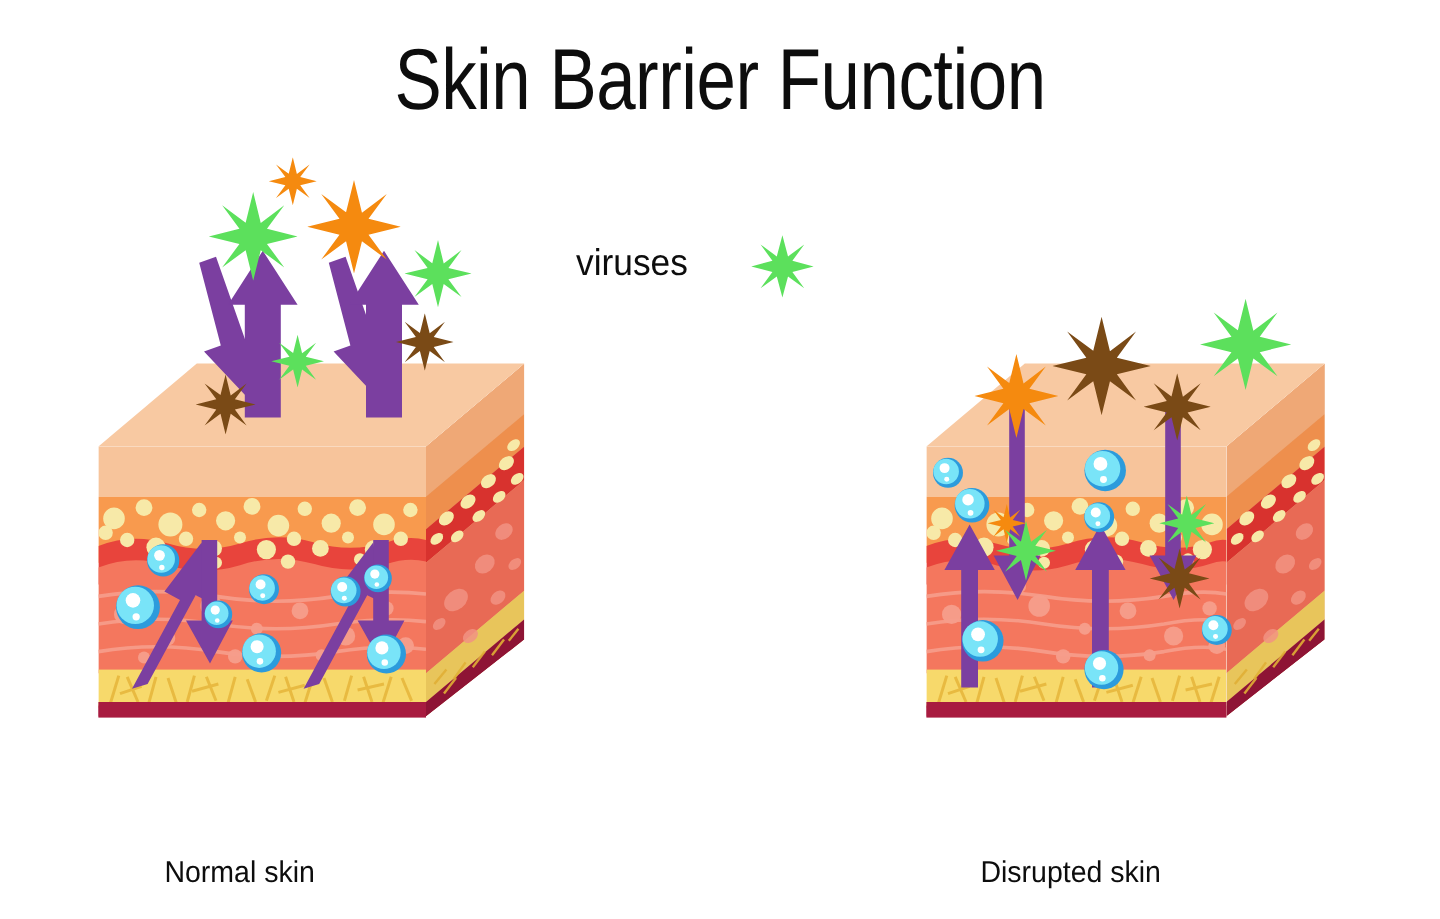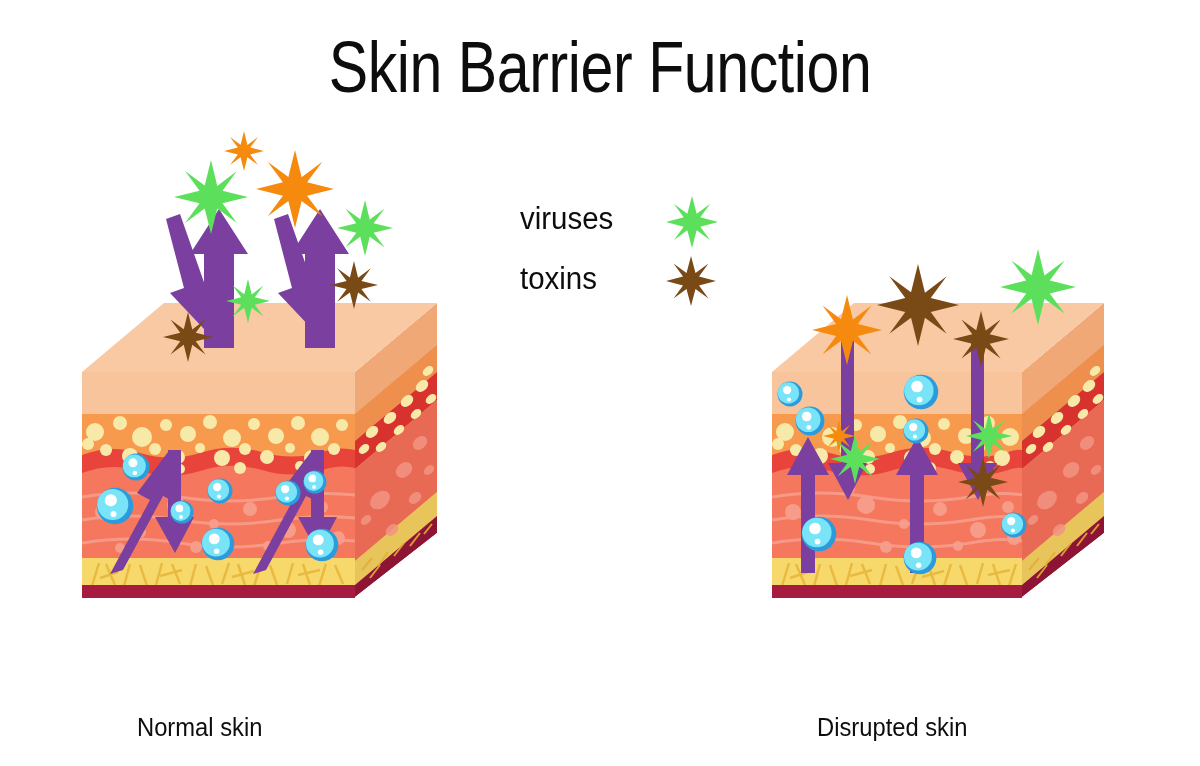--- a/index.html
+++ b/index.html
@@ -43,21 +43,21 @@
     color: #0d0d0d;
     white-space: pre;
     transform: scaleX(0.95);
     transform-origin: 0 50%;
   }
   #caption-left  { left: 137px; top: 650px; }
   #caption-right { left: 817px; top: 650px; }
 
   .legend {
     position: absolute;
-    left: 520px;
+    left: 480px;
     top: 196px;
     width: 210px;
   }
   .legend-row {
     position: relative;
     height: 60px;
   }
   .legend-label {
     position: absolute;
     left: 0;
@@ -90,28 +90,20 @@
     <div class="legend-row">
       <div class="legend-label">viruses</div>
       <div class="legend-icon">
         <svg viewBox="0 0 100 100" width="52" height="52">
           <path d="M50 0 L59 34 L85 15 L66 41 L100 50 L66 59 L85 85 L59 66 L50 100 L41 66 L15 85 L34 59 L0 50 L34 41 L15 15 L41 34 Z" fill="#5CE05C"></path>
         </svg>
       </div>
     </div>
 
 
-    <div class="legend-row">
-      <div class="legend-label">toxins</div>
-      <div class="legend-icon">
-        <svg viewBox="0 0 100 100" width="50" height="50">
-          <path d="M50 0 L59 34 L85 15 L66 41 L100 50 L66 59 L85 85 L59 66 L50 100 L41 66 L15 85 L34 59 L0 50 L34 41 L15 15 L41 34 Z" fill="#7A4A16"></path>
-        </svg>
-      </div>
-    </div>
 
 
   </div>
 
   <svg width="1200" height="766" style="position:absolute;left:0;top:0;">
     <defs>
 
       <symbol id="star8" viewBox="0 0 100 100">
         <path d="M50 0 L58.5 35 L85 15 L65.5 41.5 L100 50 L65.5 58.5 L85 85 L58.5 65.5 L50 100 L41.5 65.5 L15 85 L34.5 58.5 L0 50 L34.5 41.5 L15 15 L41.5 34.5 Z"></path>
       </symbol>

